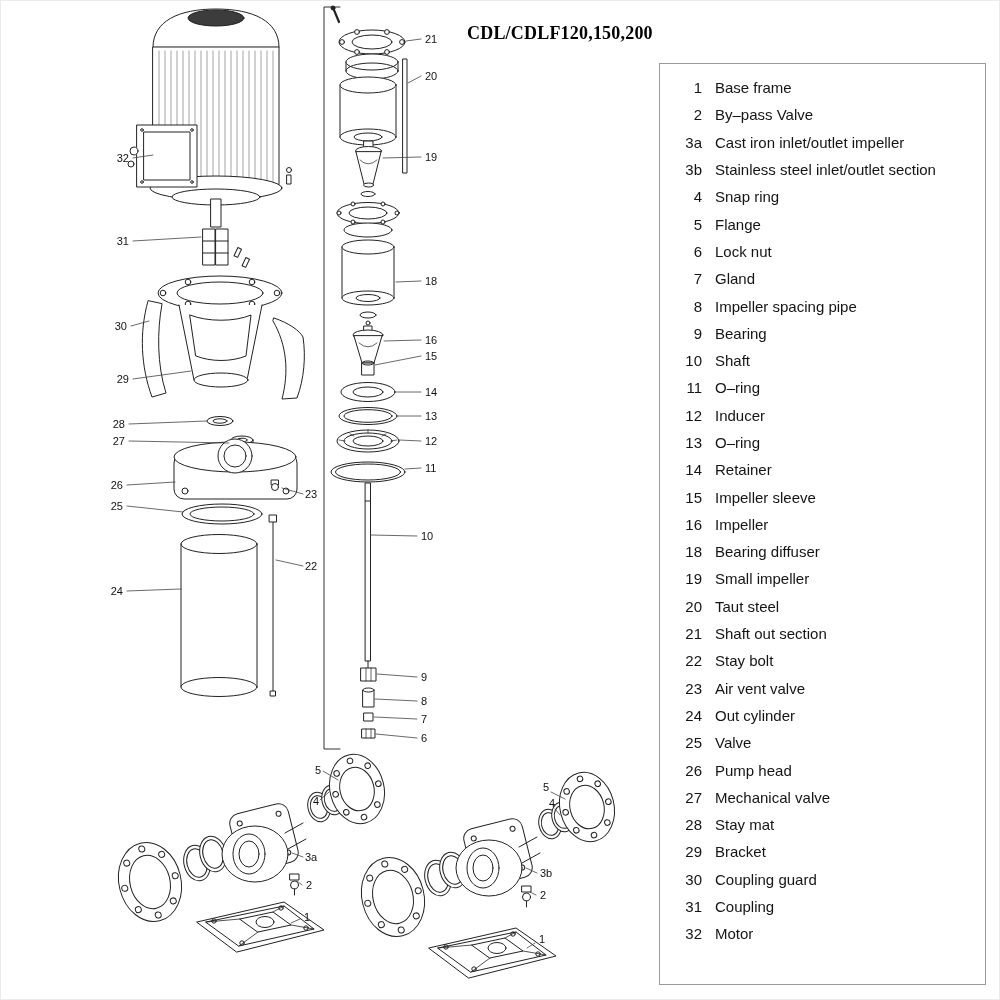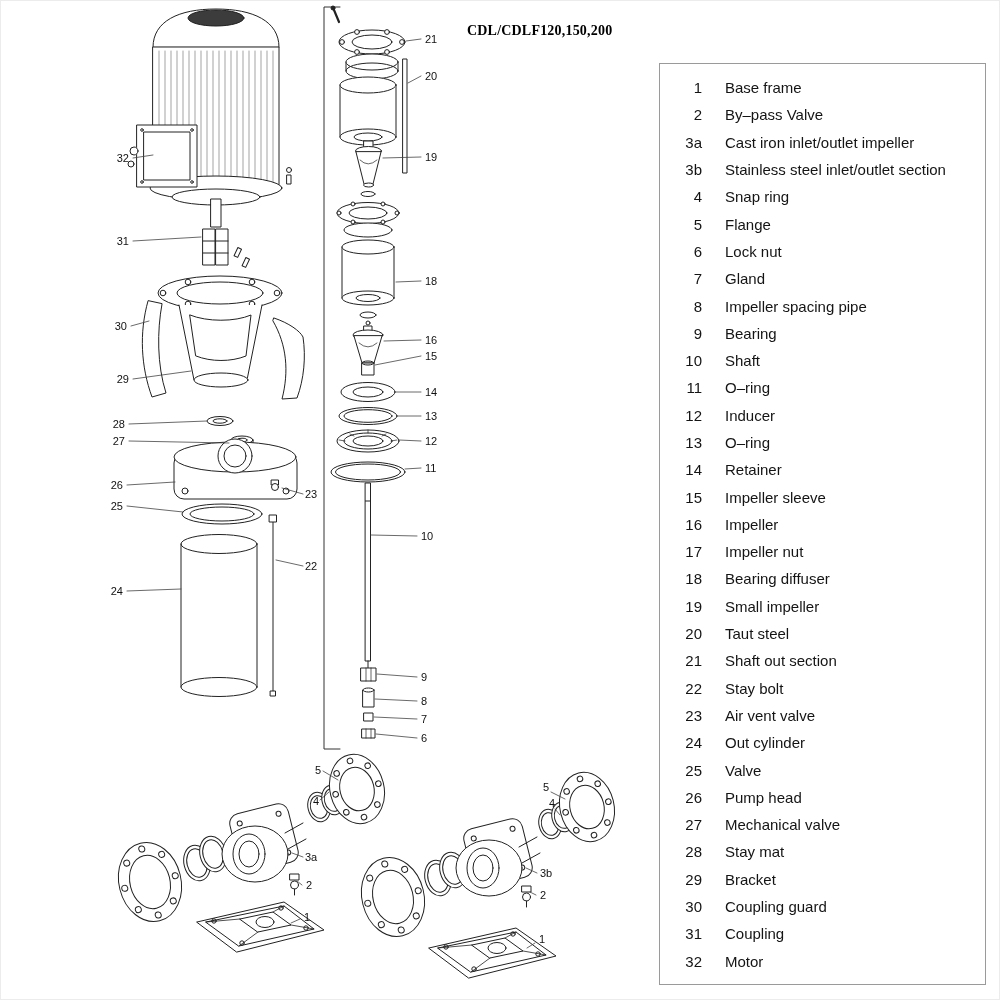--- a/index.html
+++ b/index.html
@@ -1,25 +1,25 @@
 <!DOCTYPE html>
 <html><head>
 <meta charset="utf-8">
 <style>
   html,body{margin:0;padding:0;background:#fff;}
   body{width:1000px;height:1000px;position:relative;font-family:"Liberation Sans",sans-serif;}
   .page{position:absolute;inset:0;background:#fff;border:1px solid #ececec;box-sizing:border-box;}
   .title{position:absolute;left:466px;top:22px;font-family:"Liberation Serif",serif;
-         font-weight:bold;font-size:14px;letter-spacing:.2px;color:#000;}
+         font-weight:bold;font-size:18px;letter-spacing:.2px;color:#000;}
   .diagram{position:absolute;left:0;top:0;}
   .parts-list{position:absolute;left:658px;top:62px;width:327px;height:922px;
               border:1px solid #9a9a9a;background:#fff;box-sizing:border-box;padding:10px 0 0 0;}
   .part-row{display:flex;align-items:center;height:27.3px;font-size:15px;color:#141414;}
   .part-num{flex:0 0 42px;width:42px;text-align:right;}
-  .part-label{margin-left:23px;white-space:nowrap;}
+  .part-label{margin-left:13px;white-space:nowrap;}
   svg .callout line{stroke:#444;stroke-width:.8;}
   svg .callout text{fill:#111;stroke:none;font-size:11px;font-family:"Liberation Sans",sans-serif;}
 </style>
 </head>
 <body>
 
 <div class="page">
 
   <div class="title">CDL/CDLF120,150,200</div>
 
@@ -583,24 +583,20 @@
       </div>
       <div class="part-row">
         <span class="part-num">15</span>
         <span class="part-label">Impeller sleeve</span>
       </div>
       <div class="part-row">
         <span class="part-num">16</span>
         <span class="part-label">Impeller</span>
       </div>
       <div class="part-row">
-        <span class="part-num">17</span>
-        <span class="part-label">Impeller nut</span>
-      </div>
-      <div class="part-row">
         <span class="part-num">18</span>
         <span class="part-label">Bearing diffuser</span>
       </div>
       <div class="part-row">
         <span class="part-num">19</span>
         <span class="part-label">Small impeller</span>
       </div>
       <div class="part-row">
         <span class="part-num">20</span>
         <span class="part-label">Taut steel</span>

